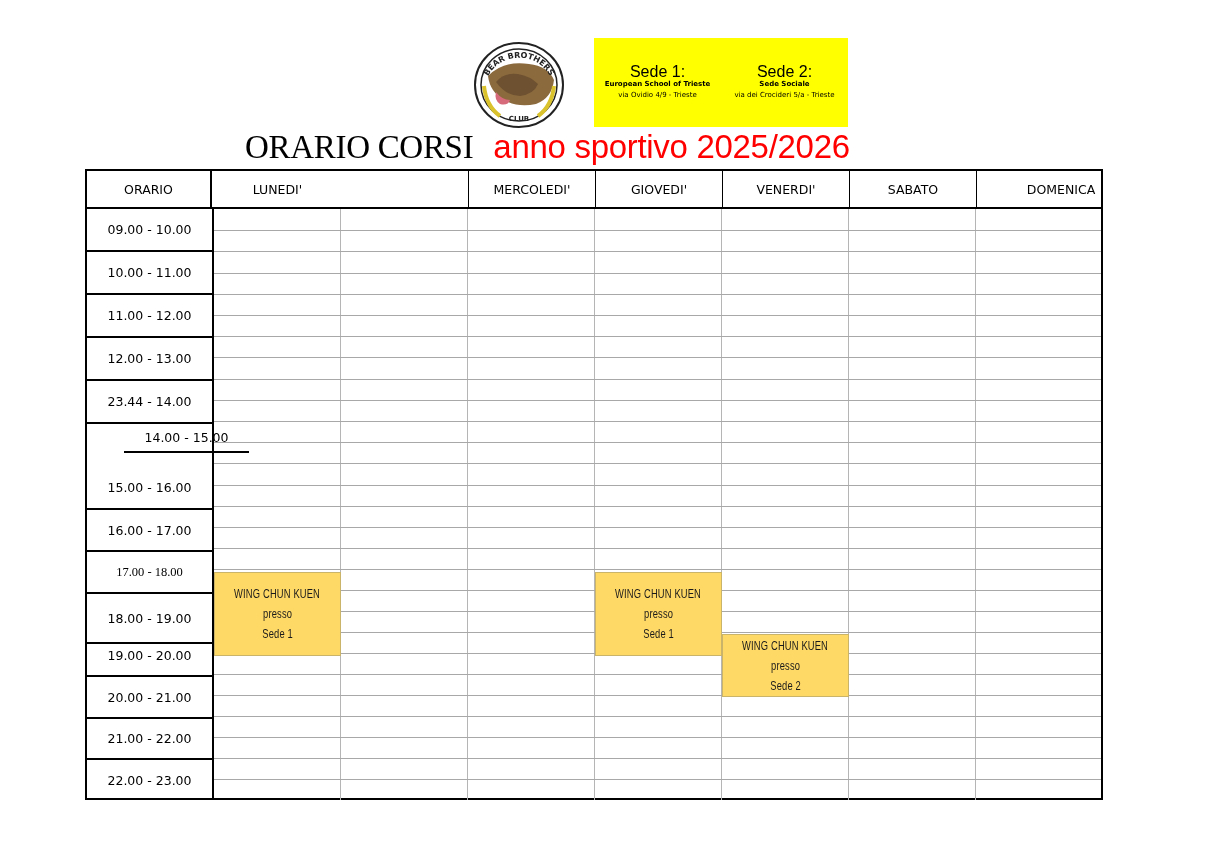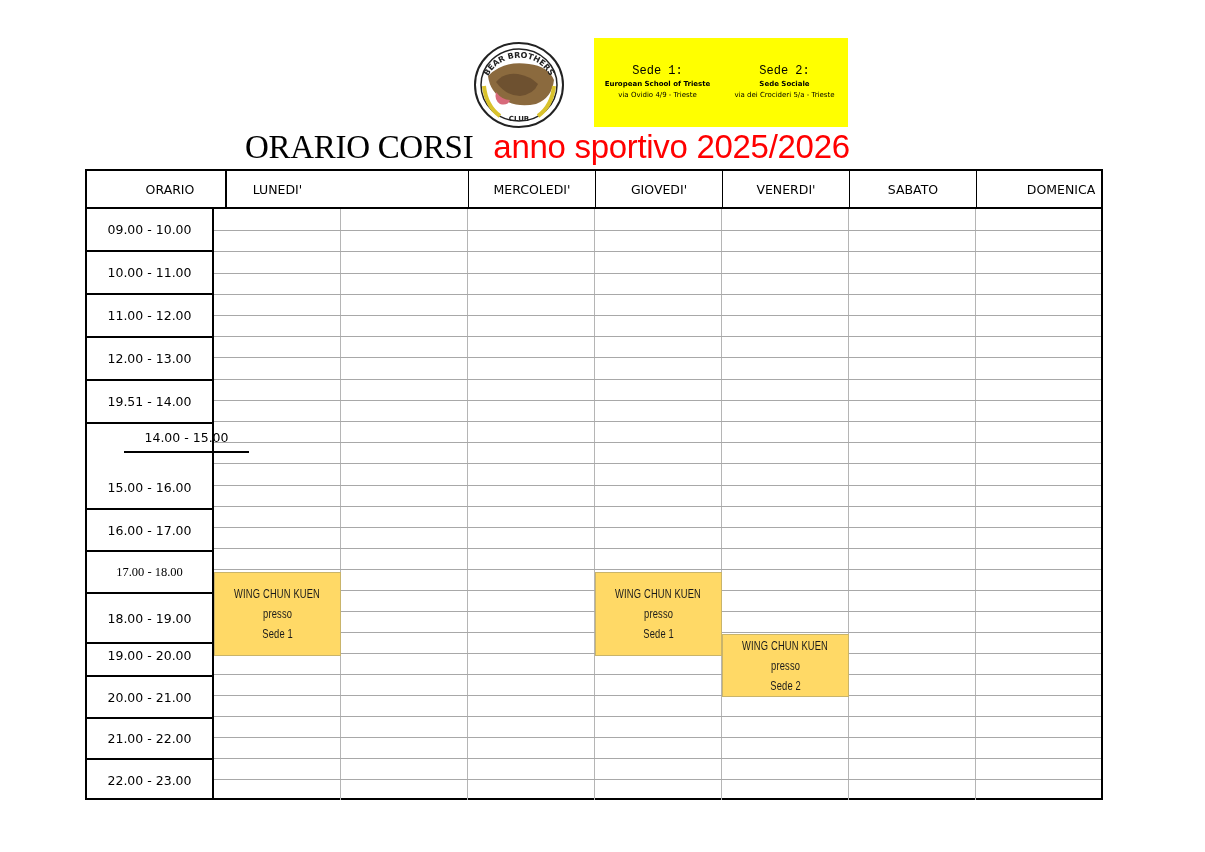--- a/index.html
+++ b/index.html
@@ -6,21 +6,21 @@
   body { width: 1205px; height: 852px; position: relative; overflow: hidden;
          font-family: "Liberation Sans", sans-serif; color: #000; }
 
   
   .logo { position: absolute; left: 474px; top: 42px; width: 90px; height: 86px; }
 
   
   .sedi-box { position: absolute; left: 594px; top: 38px; width: 254px; height: 89px;
               background: #ffff00; display: flex; }
   .sede { flex: 1; text-align: center; padding-top: 27px; }
-  .sede-title { font-family: Liberation Mono, monospace; font-size: 12px; line-height: 13px; }
+  .sede-title { font-family: Liberation Sans, sans-serif; font-size: 16px; line-height: 13px; }
   .sede-name { font-family: "DejaVu Sans", sans-serif; font-size: 7px; font-weight: bold; line-height: 11px; margin-top: 1px; }
   .sede-addr { font-family: "DejaVu Sans", sans-serif; font-size: 7px; line-height: 11px; }
 
   
   .title { position: absolute; left: 245px; top: 127px; height: 40px; white-space: nowrap;
            font-size: 33px; line-height: 40px; letter-spacing: -0.3px; }
   .title .t-black { color: #000; font-family: Liberation Serif, serif; }
   .title .t-red { color: #ff0000; margin-left: 20px; }
 
   
@@ -84,36 +84,36 @@
     <div class="sede-addr">via dei Crocideri 5/a - Trieste</div>
   </div>
 </div>
 
 <div class="title">
   <span class="t-black">ORARIO CORSI</span><span class="t-red">anno sportivo 2025/2026</span>
 </div>
 
 <div class="table">
   <div class="hdr">
-    <div class="hdr-cell first" style="left:0;width:112px;margin-left:28px;">ORARIO</div>
+    <div class="hdr-cell first" style="left:0;width:125px;">ORARIO</div>
     <div class="hdr-cell" style="left:127px;width:127px;">LUNEDI'</div>
     <div class="hdr-cell sep" style="left:381px;width:127px;">MERCOLEDI'</div>
     <div class="hdr-cell sep" style="left:508px;width:127px;">GIOVEDI'</div>
     <div class="hdr-cell sep" style="left:635px;width:127px;">VENERDI'</div>
     <div class="hdr-cell sep" style="left:762px;width:127px;">SABATO</div>
     <div class="hdr-cell sep" style="left:889px;width:125px;padding-left:44px;">DOMENICA</div>
   </div>
 
   <div class="body-area">
     <div class="time-col">
       <div class="time-cell" style="top:0;height:43px;">09.00 - 10.00</div>
       <div class="time-cell" style="top:43px;height:43px;">10.00 - 11.00</div>
       <div class="time-cell" style="top:86px;height:43px;">11.00 - 12.00</div>
       <div class="time-cell" style="top:129px;height:43px;">12.00 - 13.00</div>
-      <div class="time-cell" style="top:172px;height:43px;">19.51 - 14.00</div>
+      <div class="time-cell" style="top:172px;height:43px;">23.44 - 14.00</div>
       <div class="time-cell" style="top:215px;height:29px;margin-left:37px;">14.00 - 15.00</div>
       <div class="time-cell" style="top:258px;height:43px;">15.00 - 16.00</div>
       <div class="time-cell" style="top:301px;height:42px;">16.00 - 17.00</div>
       <div class="time-cell" style="top:343px;height:42px;font-family:Liberation Serif, serif;">17.00 - 18.00</div>
       <div class="time-cell" style="top:385px;height:50px;">18.00 - 19.00</div>
       <div class="time-cell" style="top:427px;height:41px;">19.00 - 20.00</div>
       <div class="time-cell" style="top:468px;height:42px;">20.00 - 21.00</div>
       <div class="time-cell" style="top:510px;height:41px;">21.00 - 22.00</div>
       <div class="time-cell last" style="top:551px;height:40px;">22.00 - 23.00</div>
     </div>

